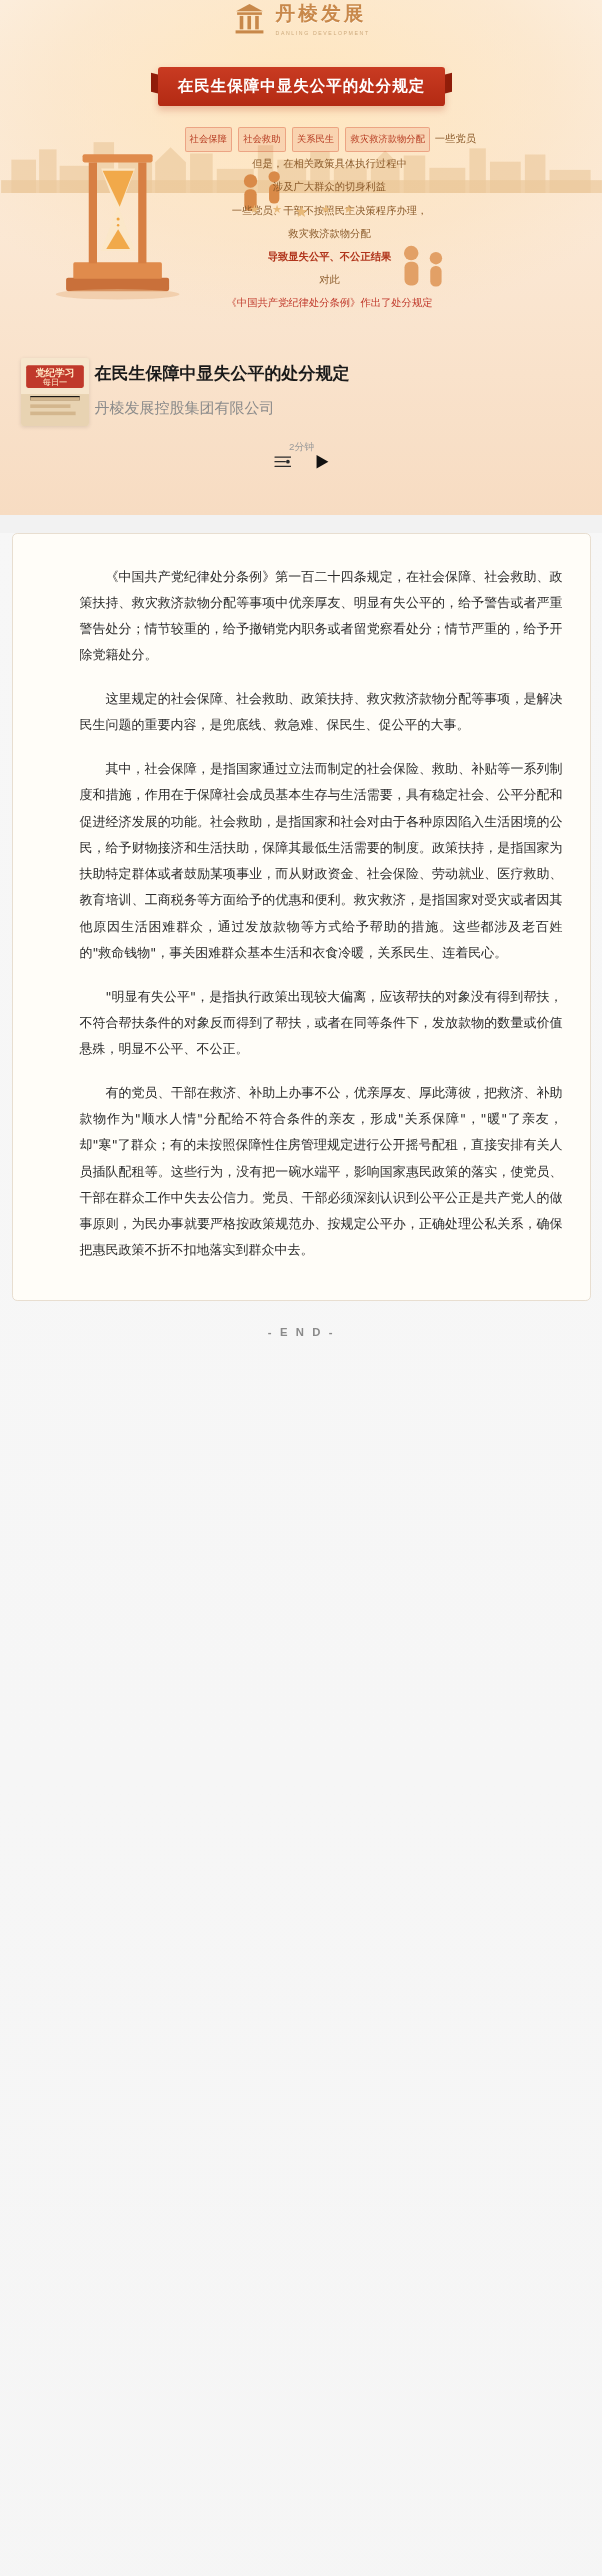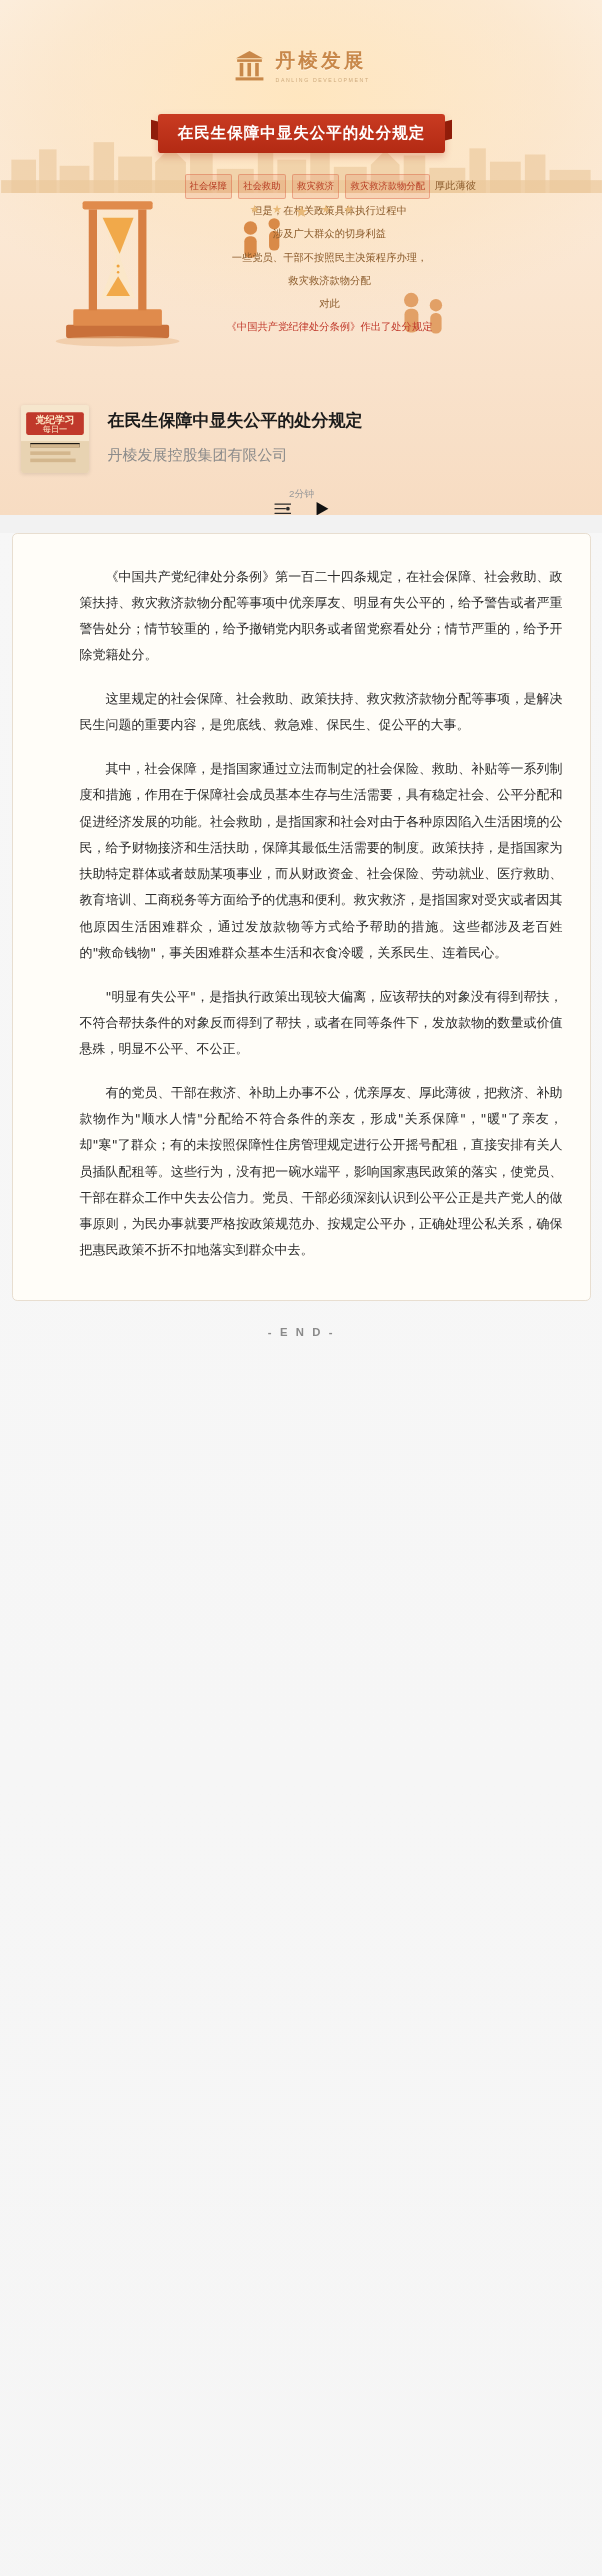--- a/index.html
+++ b/index.html
@@ -33,21 +33,20 @@
     background: radial-gradient(ellipse at center, rgba(255,230,190,0.95) 0%, rgba(252,226,190,0.45) 45%, rgba(250,220,180,0) 70%);
     pointer-events: none;
   }
   .brand {
     position: relative;
     z-index: 3;
     display: flex;
     align-items: center;
     justify-content: center;
     gap: 9.3px;
-    padding-top: 47px;
   }
   .brand-logo {
     width: 33px; height: 33px;
     position: relative;
     flex: none;
   }
   .brand-logo svg { display: block; }
   .brand-text { display: flex; flex-direction: column; align-items: flex-start; }
   .brand-cn {
     font-size: 19.6px;
@@ -146,21 +145,21 @@
   .illus-lines .ln-hl { color: #b0341b; font-weight: 700; }
   .illus-svg { position: absolute; left: 0; top: 0; }
 
   
   .title-block {
     position: relative;
     z-index: 5;
     margin: 12.4px 14.4px 0;
     display: flex;
     align-items: flex-start;
-    gap: 19px;
+    gap: 6px;
     padding: 0 6.2px;
   }
   .thumb {
     width: 68px; height: 68px;
     flex: none;
     border-radius: 3.1px;
     overflow: hidden;
     position: relative;
     box-shadow: 0 1px 4.1px rgba(0,0,0,0.12);
   }
@@ -321,28 +320,29 @@
           <rect x="779" y="277" width="22" height="40" rx="10"></rect>
         </g>
 
         <ellipse cx="172" cy="332" rx="120" ry="10" fill="#eab98b" opacity="0.5"></ellipse>
       </svg>
 
       <div class="illus-lines">
         <div>
           <span class="ln-tag">社会保障</span>
           <span class="ln-tag">社会救助</span>
-          <span class="ln-tag">救灾救济</span>
+          <span class="ln-tag">关系民生</span>
           <span class="ln-tag">救灾救济款物分配</span>
-          <span>厚此薄彼</span>
+          <span>一些党员</span>
         </div>
         <div>但是，在相关政策具体执行过程中</div>
         <div>涉及广大群众的切身利益</div>
         <div>一些党员、干部不按照民主决策程序办理，</div>
         <div>救灾救济款物分配</div>
+        <div class="ln-hl">导致显失公平、不公正结果</div>
         <div>对此</div>
         <div class="ln-red">《中国共产党纪律处分条例》作出了处分规定</div>
       </div>
     </div>
 
     <div class="title-block">
       <div class="thumb">
         <svg width="68" height="68" viewBox="0 0 132 132" xmlns="http://www.w3.org/2000/svg">
           <rect width="132" height="132" fill="#f3e2c8"></rect>
           <rect x="0" y="0" width="132" height="70" fill="#f6e6cd"></rect>

